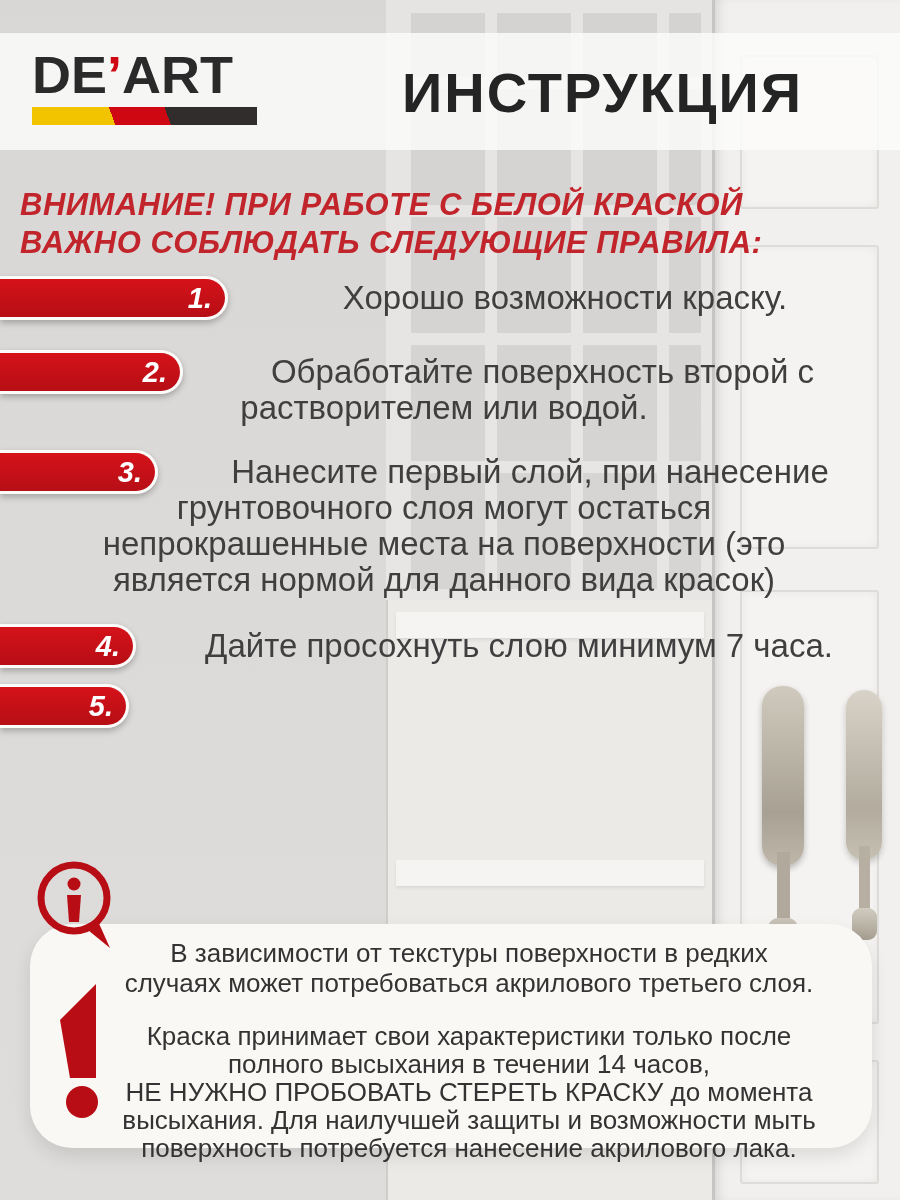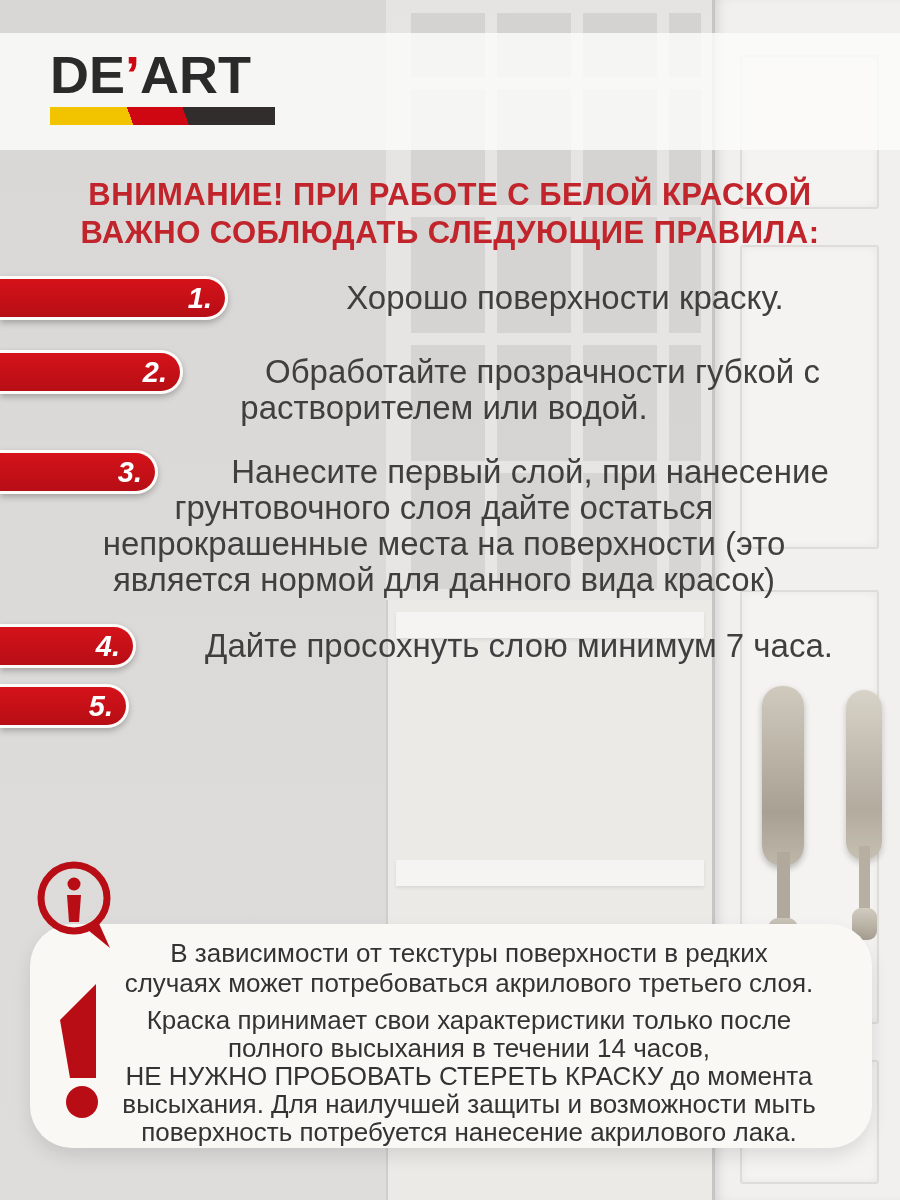--- a/index.html
+++ b/index.html
@@ -35,36 +35,36 @@
   .panel.p4{left:740px;top:1060px;width:135px;height:120px;}
   .handle-plate{border-radius:20px;background:linear-gradient(180deg,#d0cabe,#a8a193 70%,#beb7aa);box-shadow:0 3px 6px rgba(0,0,0,.25);}
   .hA-plate{left:762px;top:686px;width:42px;height:180px;}
   .hA-stem{left:777px;top:852px;width:13px;height:74px;background:#b1aa9c;}
   .hA-cap{left:768px;top:918px;width:30px;height:38px;border-radius:10px;background:linear-gradient(180deg,#ccc6ba,#9f9889);}
   .hB-plate{left:846px;top:690px;width:36px;height:170px;border-radius:18px;background:linear-gradient(180deg,#d8d3c8,#b2ab9e 70%,#c6c0b3);box-shadow:0 3px 6px rgba(0,0,0,.2);}
   .hB-stem{left:859px;top:846px;width:11px;height:70px;background:#b7b0a2;}
   .hB-cap{left:852px;top:908px;width:25px;height:32px;border-radius:9px;background:linear-gradient(180deg,#d2ccc0,#a59e90);}
   
   .band{position:absolute;left:0;top:33px;width:900px;height:117px;background:rgba(252,251,250,.84);}
-  .logo{position:absolute;left:50px;top:48px;width:230px;}
+  .logo{position:absolute;left:32px;top:48px;width:230px;}
   .logo-text{font-size:54px;font-weight:800;letter-spacing:0px;color:#2b2a2a;line-height:1;transform:scaleY(.96);}
   .logo-apos{color:#cf0712;}
   .logo-stripe{
     margin-top:5px;width:225px;height:18px;
     background:linear-gradient(70deg,#f2c400 0%,#f2c400 36%,#cf0712 36%,#cf0712 60%,#312d2d 60%,#312d2d 100%);
   }
   .poster-title{
     position:absolute;left:330px;top:60px;width:545px;text-align:center;
     font-size:56px;font-weight:800;letter-spacing:2px;color:#242424;
   }
   
   .warning-heading{
-    position:absolute;left:20px;top:176px;width:860px;text-align:center;
+    position:absolute;left:20px;top:186px;width:860px;text-align:left;
     font-size:31px;font-weight:800;line-height:38px;color:#c2242b;
-    white-space:pre-line;letter-spacing:.5px;
+    white-space:pre-line;letter-spacing:.5px;font-style:italic;
   }
   
   .steps{position:absolute;left:0;top:280px;width:900px;}
   .step{position:relative;text-align:center;font-size:33px;line-height:36px;color:#3f3f3f;padding-right:12px;}
   .step-text{white-space:pre-line;}
   .pill-space{float:left;height:36px;}
   .pill{
     position:absolute;left:0;top:-4px;height:44px;box-sizing:border-box;
     background:linear-gradient(180deg,#d5121a,#b70e15);
     border:3px solid #fbfbfa;border-left:none;border-radius:0 26px 26px 0;
@@ -73,21 +73,21 @@
   }
   .pill-num{color:#ffffff;font-weight:800;font-size:29px;font-style:italic;}
   .st1{margin-bottom:38px;} .st2{margin-bottom:28px;} .st3{margin-bottom:30px;} .st4{margin-bottom:24px;} .st5{margin-bottom:0;}
   
   .notes-box{
     position:absolute;left:30px;top:924px;width:842px;height:224px;box-sizing:border-box;
     background:#faf8f5;border-radius:42px;box-shadow:0 8px 18px rgba(0,0,0,.10);
     padding:14px 28px 10px 64px;text-align:center;
   }
   .note1{font-size:26px;line-height:30px;color:#333333;white-space:pre-line;}
-  .note2{margin-top:8px;font-size:26px;line-height:28px;color:#333333;white-space:pre-line;}
+  .note2{margin-top:24px;font-size:26px;line-height:28px;color:#333333;white-space:pre-line;}
   .info-bubble{position:absolute;left:34px;top:856px;z-index:3;}
   .excl-mark{position:absolute;left:54px;top:980px;z-index:3;}
 </style>
 </head>
 <body>
 
 <div class="stage">
 
   <div class="bg">
     <div class="glass-door"></div>
@@ -105,50 +105,51 @@
     <div class="hB-plate"></div>
     <div class="hB-stem"></div>
     <div class="hB-cap"></div>
   </div>
 
   <div class="band"></div>
   <div class="logo">
     <div class="logo-text"><span>DE</span><span class="logo-apos">’</span><span>ART</span></div>
     <div class="logo-stripe"></div>
   </div>
+  <div class="poster-title">ИНСТРУКЦИЯ</div>
 
   <div class="warning-heading">ВНИМАНИЕ! ПРИ РАБОТЕ С БЕЛОЙ КРАСКОЙ
 ВАЖНО СОБЛЮДАТЬ СЛЕДУЮЩИЕ ПРАВИЛА:</div>
 
   <div class="steps">
 
     <div class="step st1">
       <span class="pill-space" style="width:242px"></span>
       <div class="pill" style="width:228px">
         <span class="pill-num">1.</span>
       </div>
-      <span class="step-text">Хорошо поверхности краску.</span>
+      <span class="step-text">Хорошо возможности краску.</span>
     </div>
 
     <div class="step st2">
       <span class="pill-space" style="width:197px"></span>
       <div class="pill" style="width:183px">
         <span class="pill-num">2.</span>
       </div>
-      <span class="step-text">Обработайте прозрачности губкой с
+      <span class="step-text">Обработайте поверхность второй с
 растворителем или водой.</span>
     </div>
 
     <div class="step st3">
       <span class="pill-space" style="width:172px"></span>
       <div class="pill" style="width:158px">
         <span class="pill-num">3.</span>
       </div>
       <span class="step-text">Нанесите первый слой, при нанесение
-грунтовочного слоя дайте остаться
+грунтовочного слоя могут остаться
 непрокрашенные места на поверхности (это
 является нормой для данного вида красок)</span>
     </div>
 
     <div class="step st4">
       <span class="pill-space" style="width:150px"></span>
       <div class="pill" style="width:136px">
         <span class="pill-num">4.</span>
       </div>
       <span class="step-text">Дайте просохнуть слою минимум 7 часа.</span>

